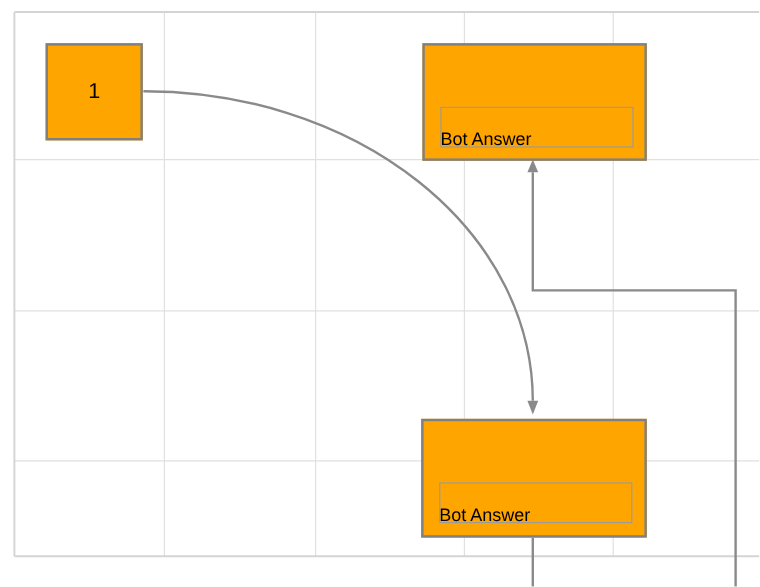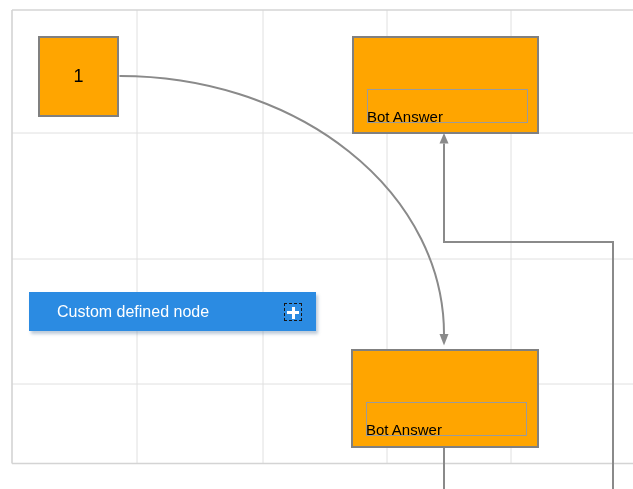--- a/index.html
+++ b/index.html
@@ -94,22 +94,14 @@
   <div class="node orange-node bot-node" id="node-bot-top">
     <div class="bot-title">Bot Answer</div>
     <div class="bot-input"></div>
   </div>
 
   <div class="node orange-node bot-node" id="node-bot-bottom">
     <div class="bot-title">Bot Answer</div>
     <div class="bot-input"></div>
   </div>
 
-  <div class="node" id="node-custom">
-    <span class="custom-label">Custom defined node</span>
-    <span class="plus-btn">
-      <span class="plus-icon">
-        <span class="plus-bar h"></span><span class="plus-bar v"></span>
-      </span>
-    </span>
-  </div>
 
 </div>
 
 </body></html>

